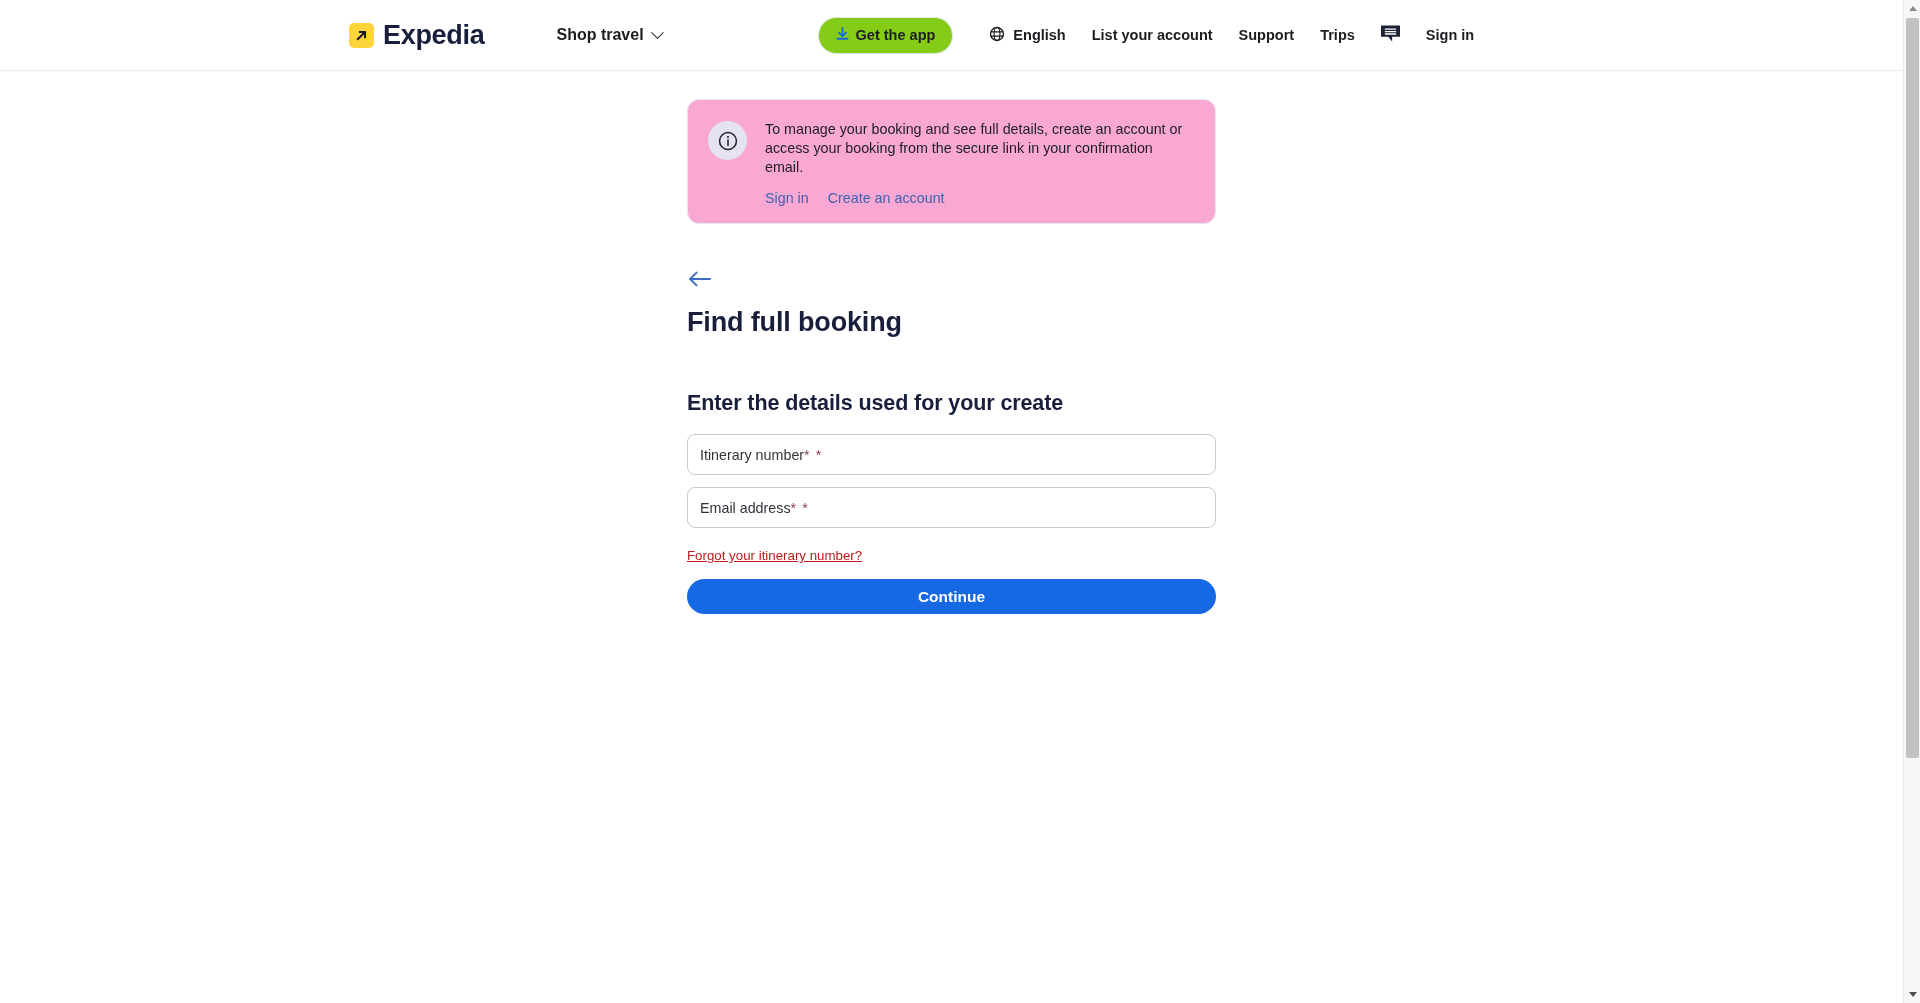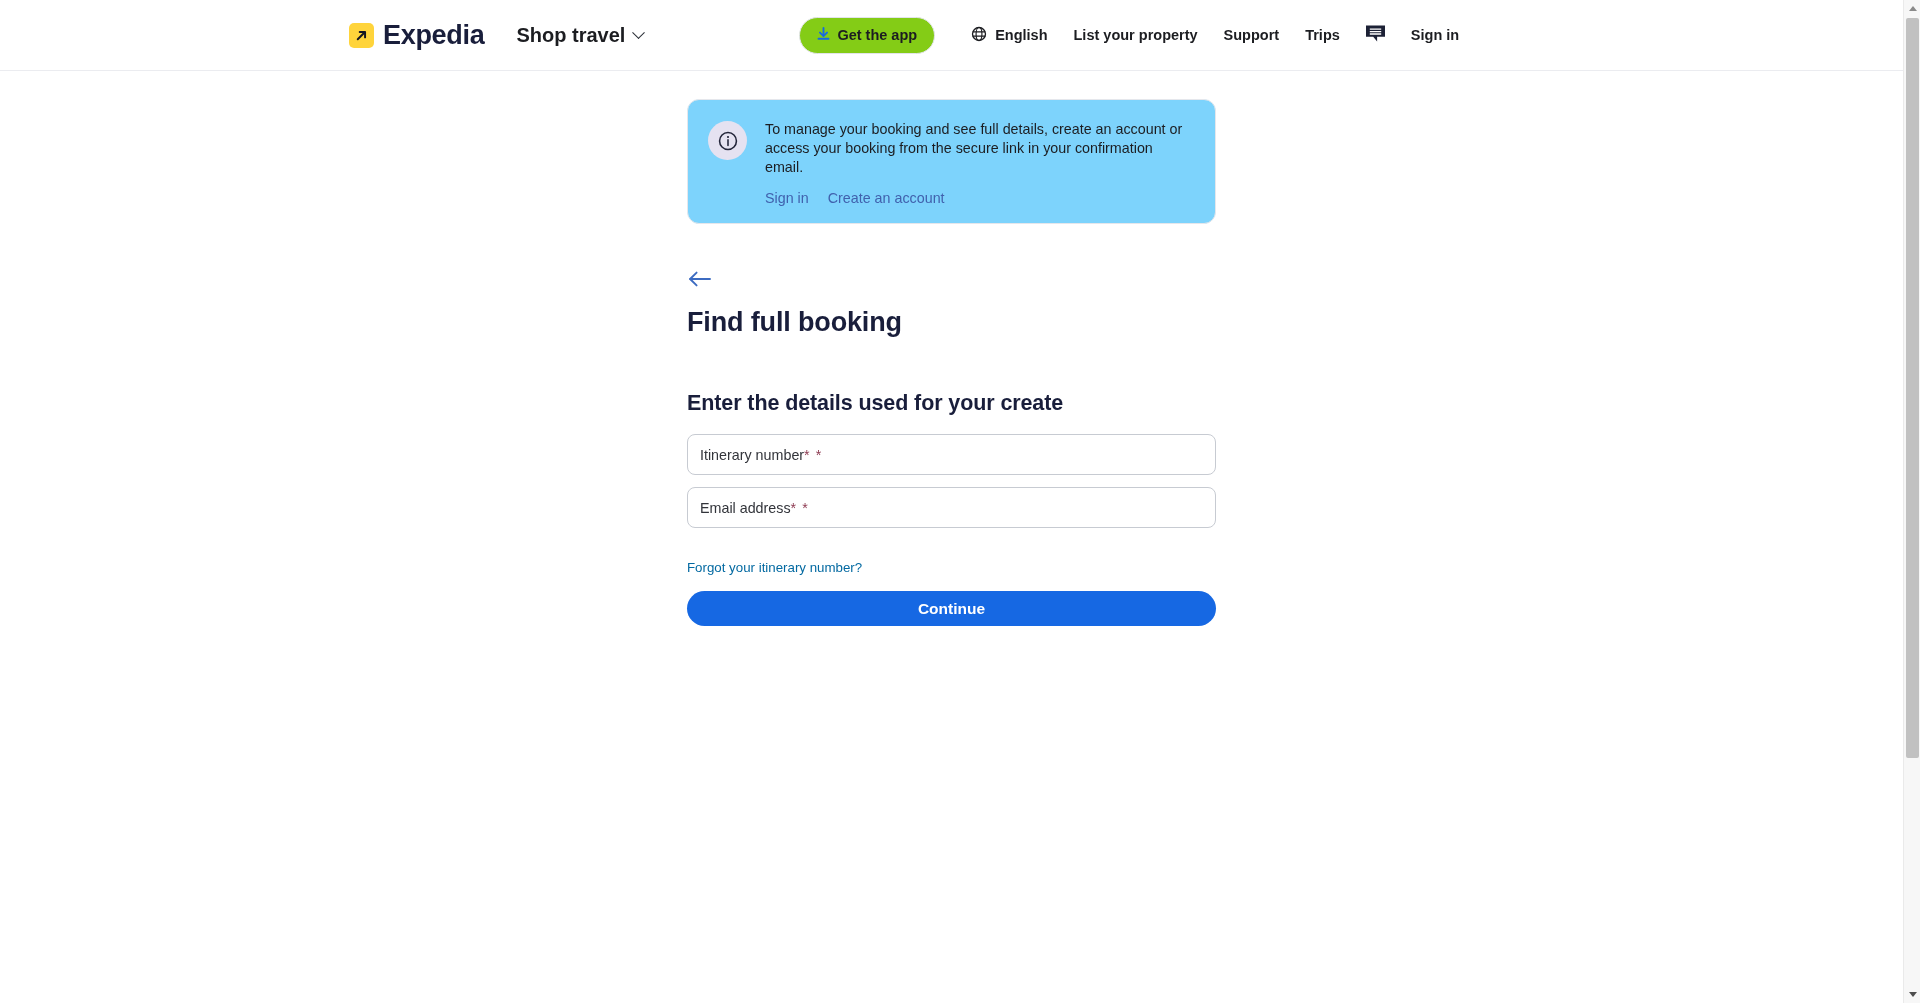--- a/index.html
+++ b/index.html
@@ -60,22 +60,22 @@
     font-weight: 700;
     letter-spacing: -0.3px;
     color: #191e3b;
     line-height: 1;
   }
 
   .nav-shop {
     display: flex;
     align-items: center;
     gap: 9px;
-    margin-left: 32px;
-    font-size: 20px;
+    margin-left: 72px;
+    font-size: 16px;
     font-weight: 700;
     color: #1c1d21;
     cursor: pointer;
     white-space: nowrap;
   }
   .chev {
     display: inline-block;
     width: 9px;
     height: 9px;
     border-right: 1.6px solid #2b2f37;
@@ -132,21 +132,21 @@
   }
 
   
   .banner {
     border: 1px solid #e5e7ec;
     border-radius: 12px;
     padding: 19px 23px 17px 20px;
     display: flex;
     gap: 18px;
     align-items: flex-start;
-    background: #7dd3fc;
+    background: #f9a8d4;
   }
   .banner-icon {
     width: 39px;
     height: 39px;
     border-radius: 50%;
     background: #e5e2f1;
     display: flex;
     align-items: center;
     justify-content: center;
     flex: none;
@@ -210,23 +210,24 @@
   .field + .field { margin-top: 12px; }
   .field-label {
     font-size: 14.3px;
     color: #32343a;
     user-select: none;
   }
   .req { color: #8e3b52; letter-spacing: 1px; }
 
   .forgot {
     display: inline-block;
-    margin-top: 32px;
+    margin-top: 20px;
     font-size: 13.3px;
-    color: #0369a1;
+    color: #b91c1c;
+    text-decoration: underline;
     cursor: pointer;
   }
 
   .btn-continue {
     margin-top: 15px;
     width: 100%;
     height: 35px;
     border: none;
     border-radius: 999px;
     background: #1668e3;
@@ -313,21 +314,21 @@
             <svg width="16" height="16" viewBox="0 0 18 18">
               <circle cx="9" cy="9" r="7.3" fill="none" stroke="#1c1d21" stroke-width="1.5"></circle>
               <ellipse cx="9" cy="9" rx="3.3" ry="7.3" fill="none" stroke="#1c1d21" stroke-width="1.3"></ellipse>
               <path d="M1.9 6.6 H16.1 M1.9 11.4 H16.1" stroke="#1c1d21" stroke-width="1.3"></path>
             </svg>
           </span>
           <span>English</span>
         </div>
 
         <div class="nav-item">
-          <span>List your property</span>
+          <span>List your account</span>
         </div>
 
         <div class="nav-item">
           <span>Support</span>
         </div>
 
         <div class="nav-item">
           <span>Trips</span>
         </div>
 

